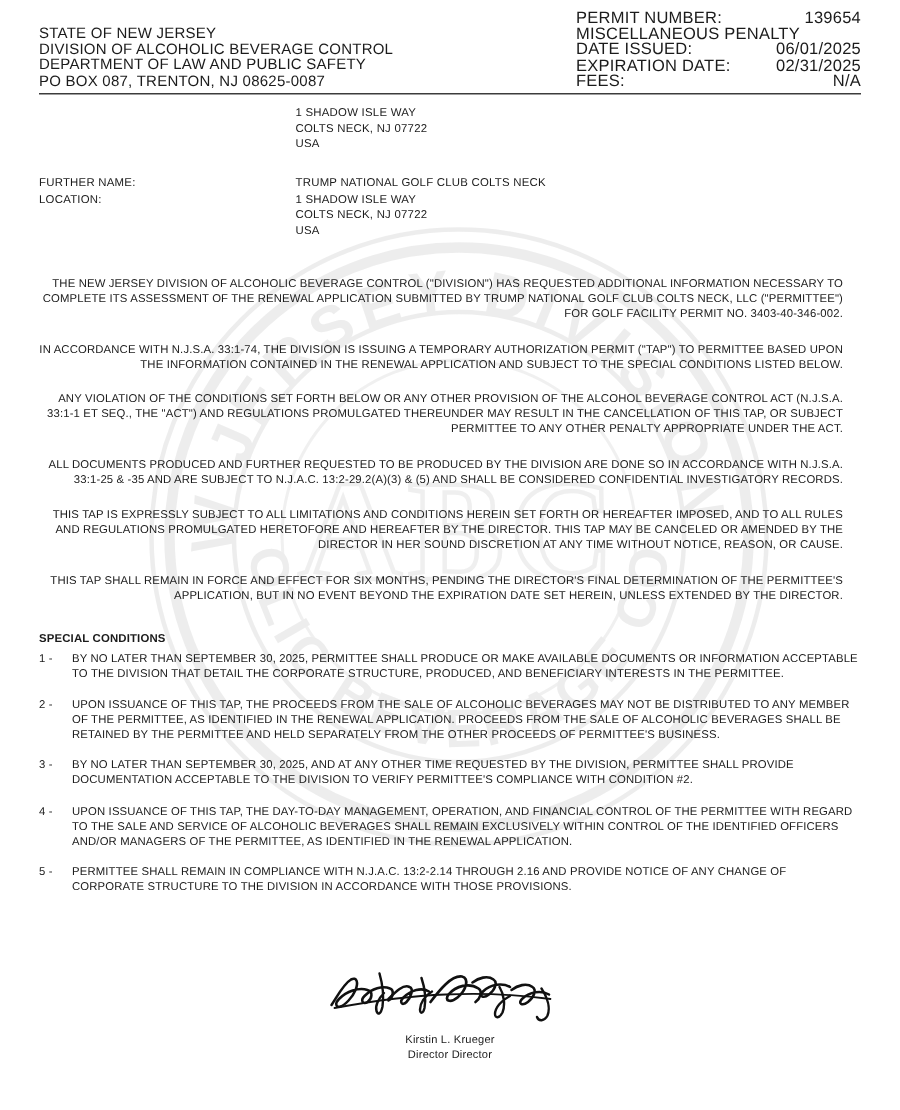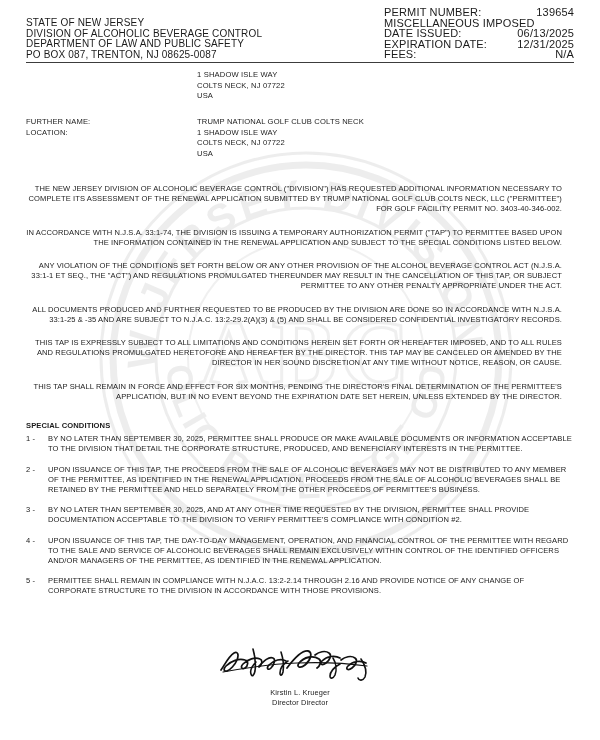--- a/index.html
+++ b/index.html
@@ -216,28 +216,28 @@
         <div>DIVISION OF ALCOHOLIC BEVERAGE CONTROL</div>
         <div>DEPARTMENT OF LAW AND PUBLIC SAFETY</div>
         <div>PO BOX 087, TRENTON, NJ 08625-0087</div>
       </div>
 
       <div class="permit-meta">
         <div class="meta-row">
           <span class="mlabel">PERMIT NUMBER:</span>
           <span class="mval">139654</span>
         </div>
-        <div class="meta-single">MISCELLANEOUS IMPOSED</div>
+        <div class="meta-single">MISCELLANEOUS PENALTY</div>
         <div class="meta-row">
           <span class="mlabel">DATE ISSUED:</span>
-          <span class="mval">06/13/2025</span>
+          <span class="mval">06/01/2025</span>
         </div>
         <div class="meta-row">
           <span class="mlabel">EXPIRATION DATE:</span>
-          <span class="mval">12/31/2025</span>
+          <span class="mval">02/31/2025</span>
         </div>
         <div class="meta-row">
           <span class="mlabel">FEES:</span>
           <span class="mval">N/A</span>
         </div>
       </div>
     </div>
 
     <div class="rule" id="rule-head"></div>
 

